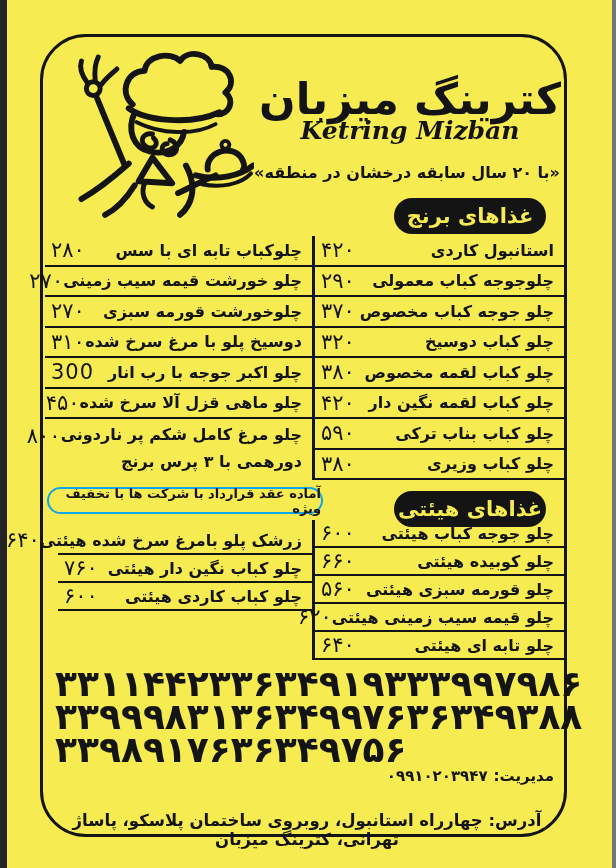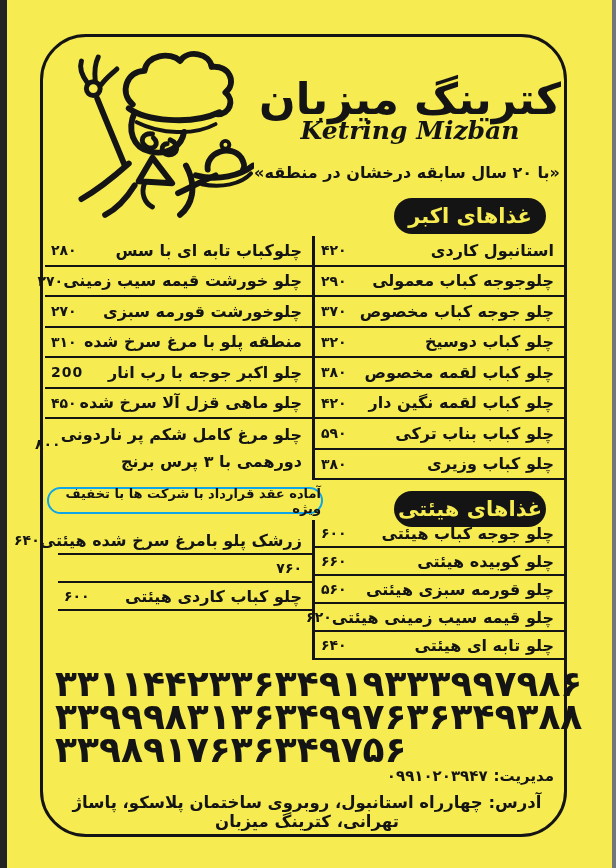--- a/index.html
+++ b/index.html
@@ -16,32 +16,32 @@
   #pill-main{left:394px;top:198px;width:152px;}
   #pill-hey{left:394px;top:491px;width:152px;}
   .menu-col{position:absolute;display:flex;flex-direction:column;direction:rtl;box-sizing:border-box;}
   .col-primary{border-left:3px solid #141414;}
   .mrow{display:flex;justify-content:space-between;align-items:center;border-bottom:2.5px solid #141414;padding:0 10px 0 6px;height:30.5px;box-sizing:border-box;}
   .hrow{height:28px;}
   .mrow.double{height:61px;align-items:flex-start;padding-top:2px;}
   .mrow.noline{border-bottom:none;}
   .iname{font-weight:bold;font-size:16px;white-space:nowrap;}
   .iname.two{display:flex;flex-direction:column;line-height:1.7;}
-  .iprice{font-weight:bold;font-size:14px;letter-spacing:1px;}
-  .double .iprice{margin-top:15px;}
+  .iprice{font-weight:normal;font-size:21px;letter-spacing:1px;}
+  .double .iprice{margin-top:3px;}
   #main-right{left:312px;top:236px;width:252px;height:244px;}
   #main-left{left:45px;top:236px;width:267px;height:244px;}
   #hey-right{left:312px;top:520px;width:252px;height:140px;}
   #hey-left{left:58px;top:527px;width:254px;height:85px;}
   #note-pill{position:absolute;left:47px;top:487px;width:276px;height:27px;border:2px solid #0ea5e9;border-radius:14px;display:flex;align-items:center;justify-content:center;font-weight:bold;font-size:13px;direction:rtl;box-sizing:border-box;background:#F6EC52;}
   #phones{position:absolute;left:55px;top:668px;width:505px;display:grid;grid-template-columns:1fr 1fr 1fr;row-gap:2px;}
   .phone{font-size:36px;font-weight:bold;text-align:center;letter-spacing:1px;line-height:31px;white-space:nowrap;}
   #mgmt{position:absolute;left:50px;top:767px;width:512px;direction:rtl;display:flex;justify-content:space-between;font-weight:bold;font-size:15px;padding:0 8px;box-sizing:border-box;}
   .mgmt-group{display:flex;gap:6px;direction:rtl;}
-  #address{position:absolute;left:50px;top:793px;width:514px;text-align:center;direction:rtl;font-weight:bold;font-size:16.5px;}
+  #address{position:absolute;left:50px;top:811px;width:514px;text-align:center;direction:rtl;font-weight:bold;font-size:16.5px;}
 </style>
 </head>
 <body>
 
 <div id="page">
   <div class="edge-left"></div>
   <div class="edge-right"></div>
   <div id="flyer-border"></div>
 
   <svg id="chef" width="212" height="172" viewBox="0 0 215 172" fill="none" stroke="#141414" stroke-width="6" stroke-linecap="round" stroke-linejoin="round">
@@ -65,21 +65,21 @@
     <circle cx="186" cy="99" r="4" stroke-width="4"></circle>
     <path d="M88,118 C70,134 54,146 40,154"></path>
     <path d="M94,140 C84,156 72,166 64,170"></path>
     <path d="M146,120 C158,142 152,160 140,170"></path>
   </svg>
 
   <div id="brand-title">کترینگ میزبان</div>
   <div id="brand-subtitle">Ketring Mizban</div>
   <div id="tagline">«با ۲۰ سال سابقه درخشان در منطقه»</div>
 
-  <div id="pill-main" class="section-pill">غذاهای اکبر</div>
+  <div id="pill-main" class="section-pill">غذاهای برنج</div>
 
   <div id="main-right" class="menu-col col-primary">
     <div class="mrow">
         <span class="iname">استانبول کاردی</span>
         <span class="iprice">۴۲۰</span>
       </div>
     <div class="mrow">
         <span class="iname">چلوجوجه کباب معمولی</span>
         <span class="iprice">۲۹۰</span>
       </div>
@@ -116,26 +116,26 @@
       </div>
     <div class="mrow">
         <span class="iname">چلو خورشت قیمه سیب زمینی</span>
         <span class="iprice">۲۷۰</span>
       </div>
     <div class="mrow">
         <span class="iname">چلوخورشت قورمه سبزی</span>
         <span class="iprice">۲۷۰</span>
       </div>
     <div class="mrow">
-        <span class="iname">منطقه پلو با مرغ سرخ شده</span>
+        <span class="iname">دوسیخ پلو با مرغ سرخ شده</span>
         <span class="iprice">۳۱۰</span>
       </div>
     <div class="mrow">
         <span class="iname">چلو اکبر جوجه با رب انار</span>
-        <span class="iprice">200</span>
+        <span class="iprice">300</span>
       </div>
     <div class="mrow">
         <span class="iname">چلو ماهی قزل آلا سرخ شده</span>
         <span class="iprice">۴۵۰</span>
       </div>
     <div class="mrow double noline">
       <span class="iname two">
         <span>چلو مرغ کامل شکم پر ناردونی</span>
         <span>دورهمی با ۳ پرس برنج</span>
       </span>
@@ -169,20 +169,21 @@
         <span class="iprice">۶۴۰</span>
       </div>
   </div>
 
   <div id="hey-left" class="menu-col">
     <div class="mrow hrow">
         <span class="iname">زرشک پلو بامرغ سرخ شده هیئتی</span>
         <span class="iprice">۶۴۰</span>
       </div>
     <div class="mrow hrow">
+        <span class="iname">چلو کباب نگین دار هیئتی</span>
         <span class="iprice">۷۶۰</span>
       </div>
     <div class="mrow hrow">
         <span class="iname">چلو کباب کاردی هیئتی</span>
         <span class="iprice">۶۰۰</span>
       </div>
   </div>
 
   <div id="phones">
     <span class="phone">۳۳۱۱۴۴۲۳</span>

